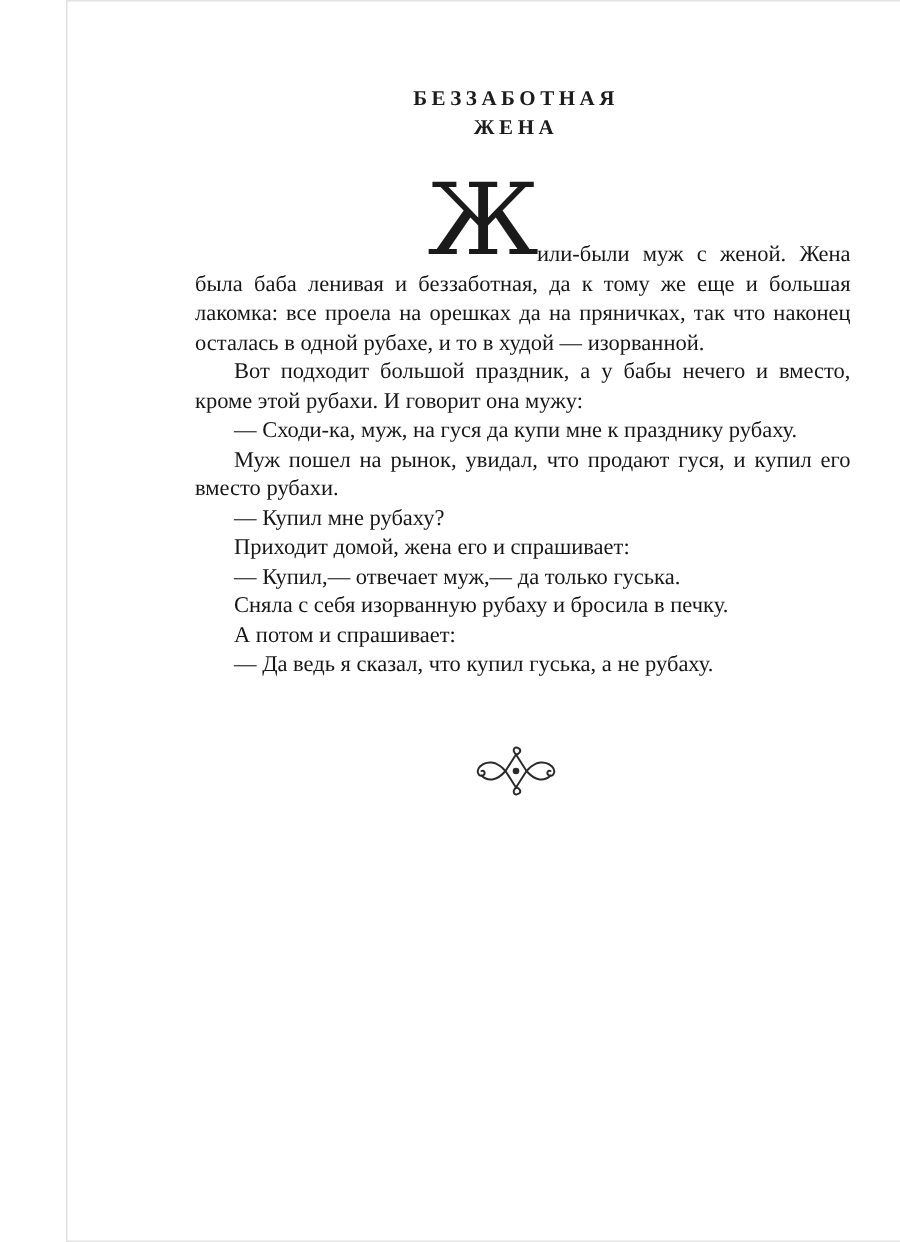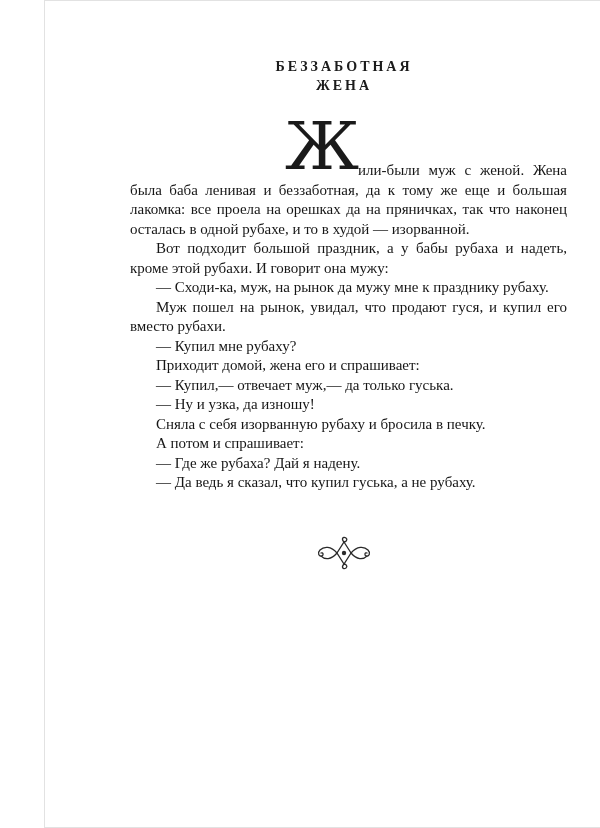--- a/index.html
+++ b/index.html
@@ -70,30 +70,28 @@
 
 <div class="page">
 
   <div class="title">
     <div>БЕЗЗАБОТНАЯ</div>
     <div>ЖЕНА</div>
   </div>
 
   <div class="story">
     <p class="first"><span class="drop-cap">Ж</span><span>или-были муж с женой. Жена была баба ленивая и беззаботная, да к тому же еще и большая лакомка: все проела на орешках да на пряничках, так что наконец осталась в одной рубахе, и то в худой — изорванной.</span></p>
-    <p>Вот подходит большой праздник, а у бабы рубаха и надеть, кроме этой рубахи. И говорит она мужу:</p>
-    <p>— Сходи-ка, муж, на рынок да мужу мне к празднику рубаху.</p>
+    <p>Вот подходит большой праздник, а у бабы нечего и вместо, кроме этой рубахи. И говорит она мужу:</p>
+    <p>— Сходи-ка, муж, на гуся да купи мне к празднику рубаху.</p>
     <p>Муж пошел на рынок, увидал, что продают гуся, и купил его вместо рубахи.</p>
     <p>— Купил мне рубаху?</p>
     <p>Приходит домой, жена его и спрашивает:</p>
     <p>— Купил,— отвечает муж,— да только гуська.</p>
-    <p>— Ну и узка, да изношу!</p>
     <p>Сняла с себя изорванную рубаху и бросила в печку.</p>
     <p>А потом и спрашивает:</p>
-    <p>— Где же рубаха? Дай я надену.</p>
     <p>— Да ведь я сказал, что купил гуська, а не рубаху.</p>
   </div>
 
   <div class="ornament">
     <svg width="70" height="36" viewBox="0 0 70 36" xmlns="http://www.w3.org/2000/svg" aria-hidden="true">
       <g fill="none" stroke="#2a2a2a" stroke-width="1.3" stroke-linecap="round">
         <path d="M35 7 L42 18 L35 29 L28 18 Z"></path>
         <circle cx="35" cy="18" r="2.2" fill="#2a2a2a" stroke="none"></circle>
         <path d="M28 18 C22 11, 15 11, 11 15 C8 18, 10 22, 13 21 C15 20, 14 17, 12 18"></path>
         <path d="M42 18 C48 11, 55 11, 59 15 C62 18, 60 22, 57 21 C55 20, 56 17, 58 18"></path>

